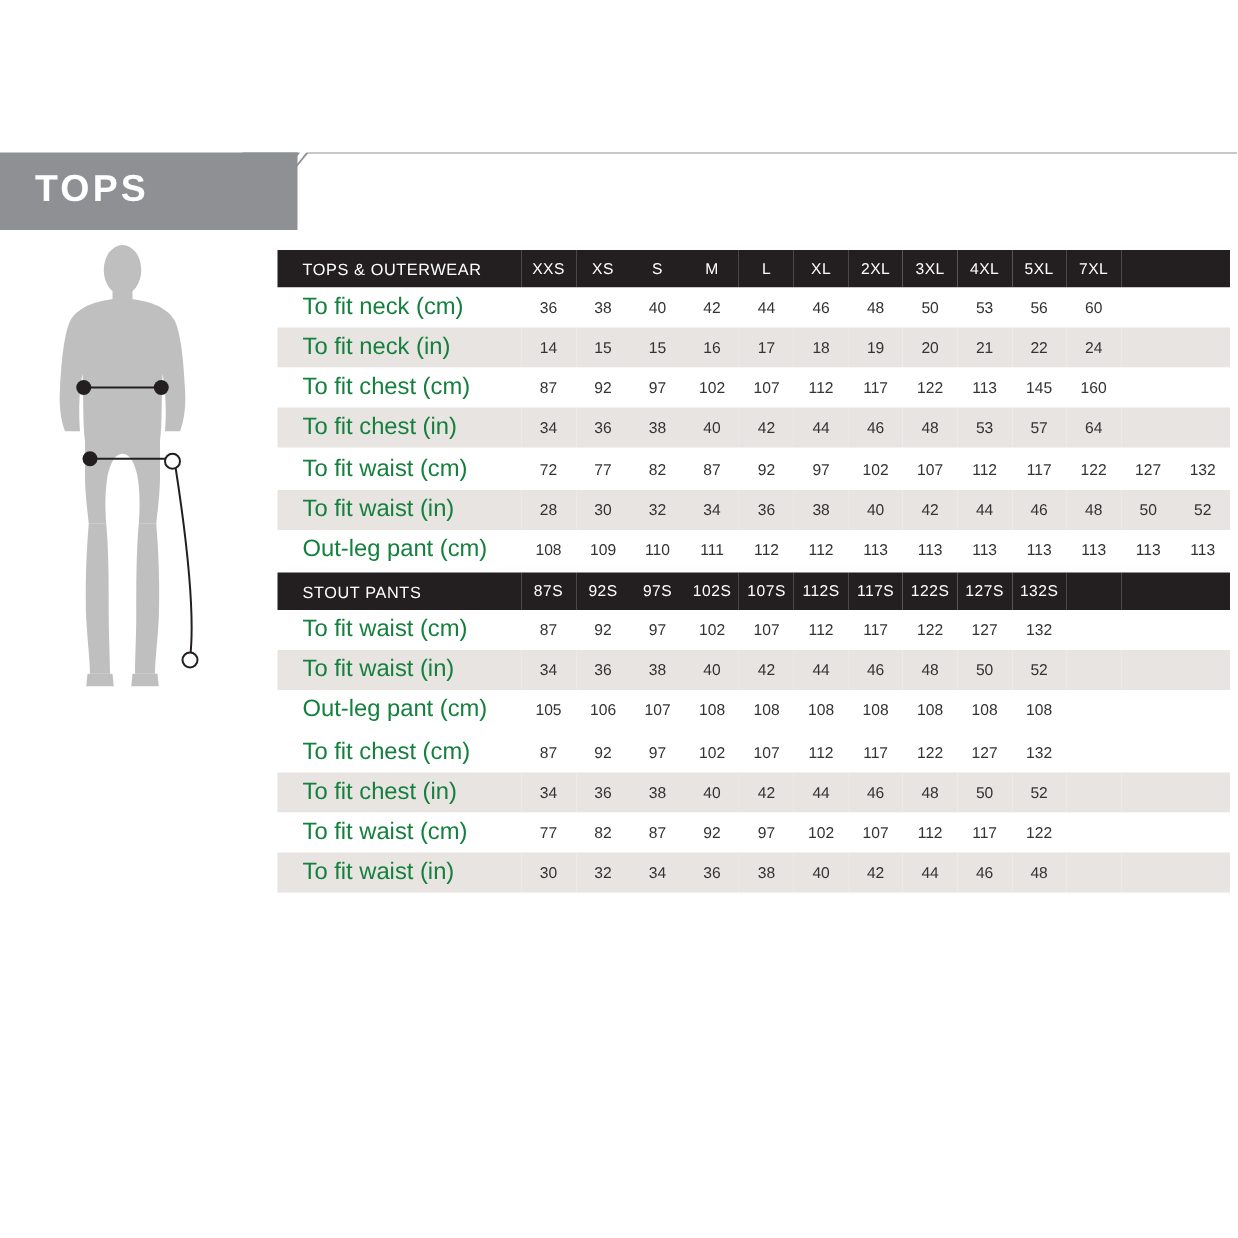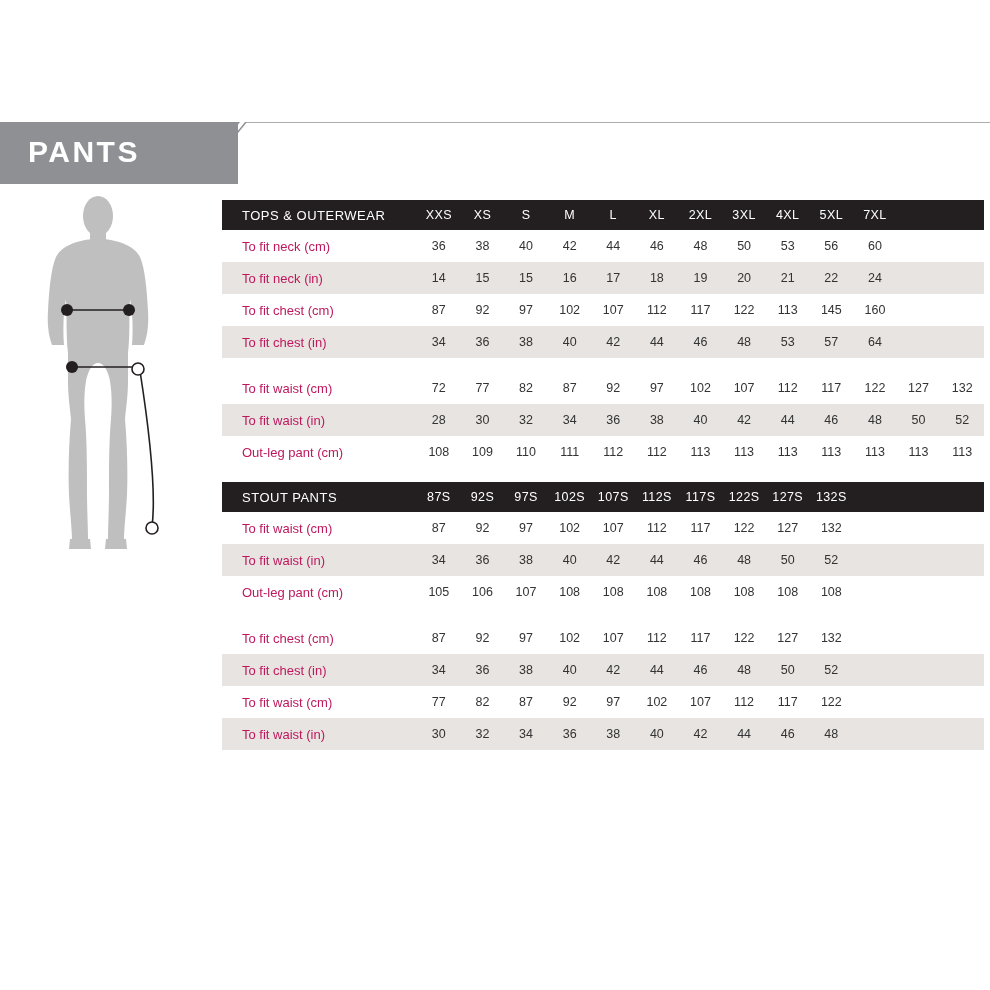--- a/index.html
+++ b/index.html
@@ -75,36 +75,36 @@
   .tables {
     position: absolute;
     left: 222px;
     top: 200px;
     width: 762px;
   }
   table.size-table {
     width: 762px;
     border-collapse: collapse;
     table-layout: fixed;
-    margin-bottom: 14px;
+    margin-bottom: 2px;
   }
   table.size-table td {
     height: 32px;
     font-size: 12.5px;
     color: #333333;
     padding: 0;
     vertical-align: middle;
     text-align: center;
     white-space: nowrap;
   }
   table.size-table td.label {
     text-align: left;
     padding-left: 20px;
-    font-size: 13px;
-    color: #be185d;
+    font-size: 19px;
+    color: #15803d;
   }
   tr.head td {
     background: #231f20;
     color: #ffffff;
     font-size: 12.5px;
     font-weight: normal;
     letter-spacing: 0.4px;
     height: 30px;
   }
   tr.head td.label {
@@ -122,21 +122,21 @@
 
   <div class="banner">
     <div class="banner-grey"></div>
     <div class="banner-tri"></div>
     <div class="banner-line">
       <svg width="794" height="62" viewBox="0 0 794 62">
         <line x1="0" y1="62" x2="50" y2="0" stroke="#8e9093" stroke-width="1.5"></line>
         <line x1="50" y1="0" x2="794" y2="0" stroke="#8e9093" stroke-width="1.5"></line>
       </svg>
     </div>
-    <div class="banner-title">PANTS</div>
+    <div class="banner-title">TOPS</div>
   </div>
 
   <div class="figure">
     <svg width="185" height="375" viewBox="0 0 185 375">
       <g fill="#bfbfbf">
 
         <ellipse cx="70" cy="21" rx="15" ry="20"></ellipse>
 
         <rect x="62" y="38" width="16" height="10"></rect>
 

